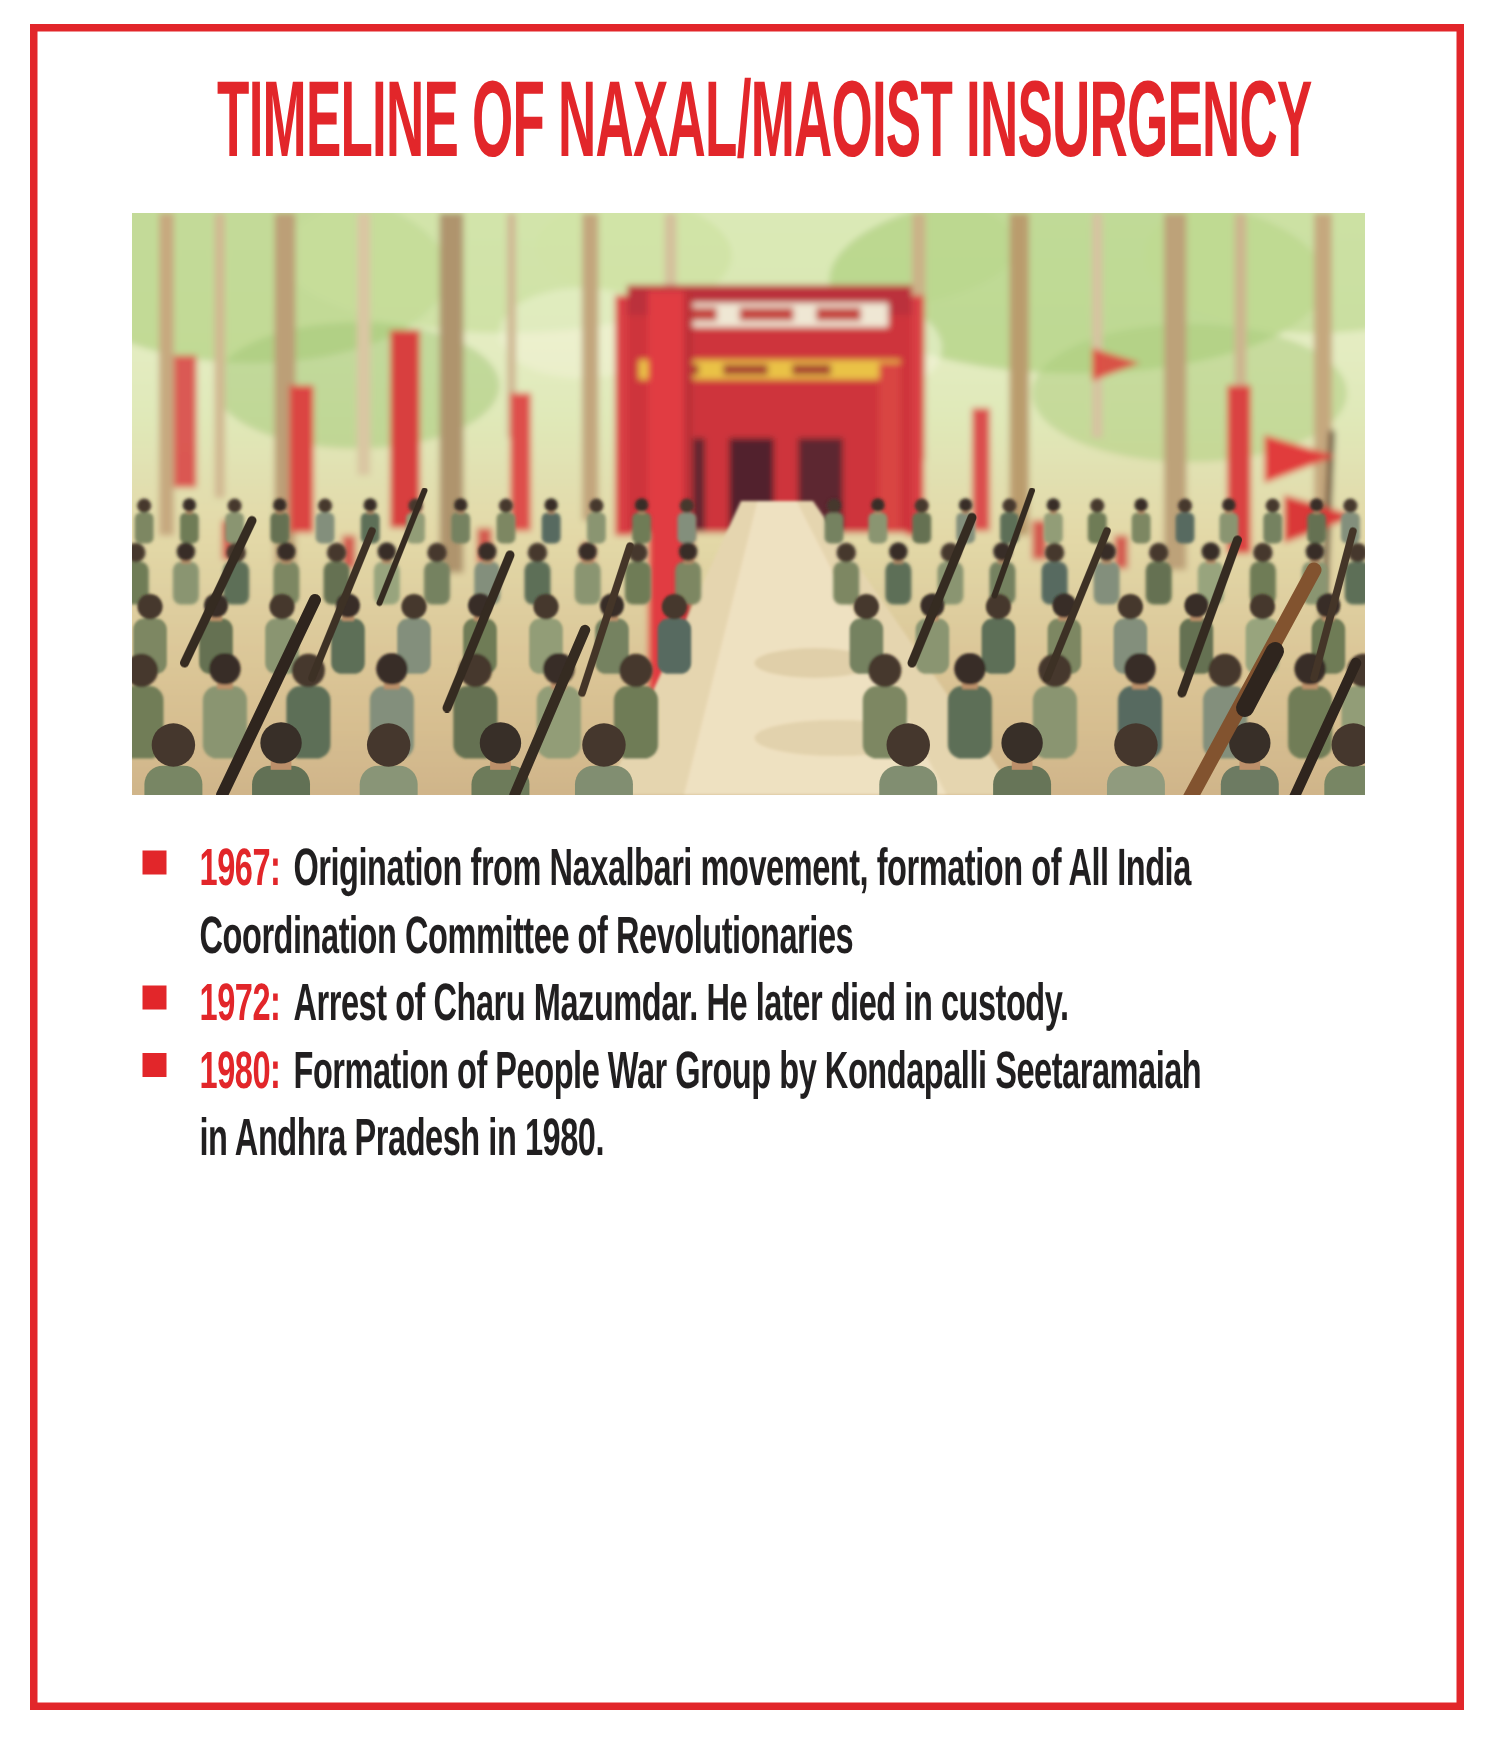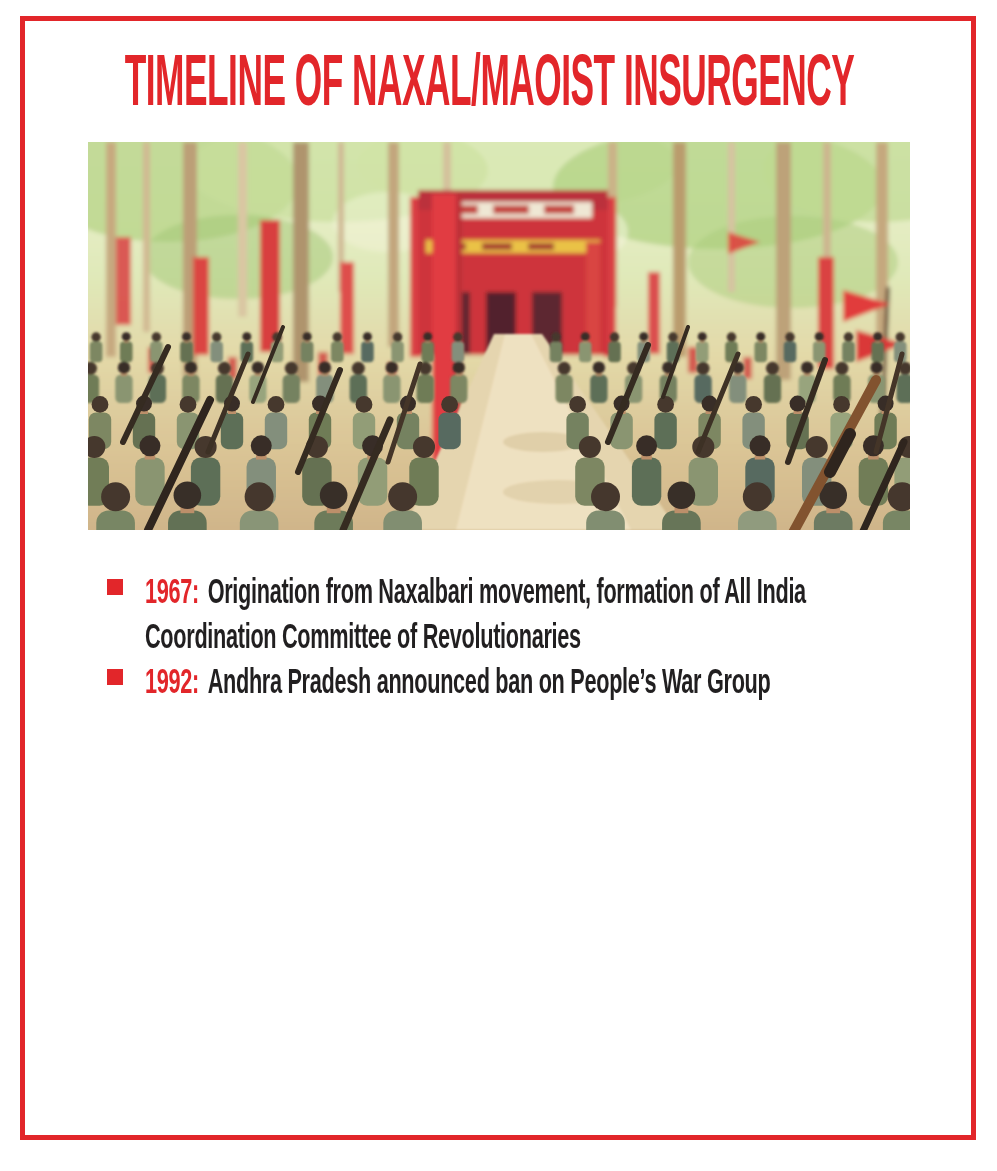--- a/index.html
+++ b/index.html
@@ -10,38 +10,38 @@
   }
   :root{
     --accent:#e2262a;
     --text:#211f20;
   }
   .frame{
     position:absolute;left:20px;top:16px;width:956px;height:1124px;
     border:5px solid var(--accent);box-sizing:border-box;background:#fff;
   }
   .title-row{
-    position:absolute;left:12px;top:44px;width:956px;
+    position:absolute;left:32px;top:44px;width:956px;
     display:flex;justify-content:center;overflow:visible;
   }
   .title-text{
     display:inline-block;white-space:nowrap;
     font-size:72px;font-weight:700;line-height:1;
     color:var(--accent);
     transform:scaleX(0.49);
     letter-spacing:-1px;
   }
   .photo{
     position:absolute;left:88px;top:142px;width:822px;height:388px;
     overflow:hidden;background:#d8d0a8;
   }
   .photo svg{display:block;width:822px;height:388px;}
   .timeline{
     position:absolute;left:95px;top:556px;width:815px;
-    list-style:none;margin:12px;padding:0;
+    list-style:none;margin:0;padding:0;
   }
   .timeline li{
     display:flex;align-items:flex-start;
   }
   .bullet{
     flex:none;width:16px;height:16px;margin:11px 22px 0 0;
     background:var(--accent);
   }
   .itext{
     flex:none;width:1240px;
@@ -314,15 +314,20 @@
 </div>
 
 <ul class="timeline">
   <li>
     <span class="bullet"></span>
     <div class="itext"><span class="year">1967:</span><span>Origination from Naxalbari movement, formation of All India
 Coordination Committee of Revolutionaries</span></div>
   </li>
   <li>
     <span class="bullet"></span>
-    <div class="itext"><span class="year">1992:</span><span>Andhra Pradesh announced ban on People’s War Group</span></div>
+    <div class="itext"><span class="year">1972:</span><span>Arrest of Charu Mazumdar. He later died in custody.</span></div>
+  </li>
+  <li>
+    <span class="bullet"></span>
+    <div class="itext"><span class="year">1980:</span><span>Formation of People War Group by Kondapalli Seetaramaiah
+in Andhra Pradesh in 1980.</span></div>
   </li>
 </ul>
 
 </body></html>

